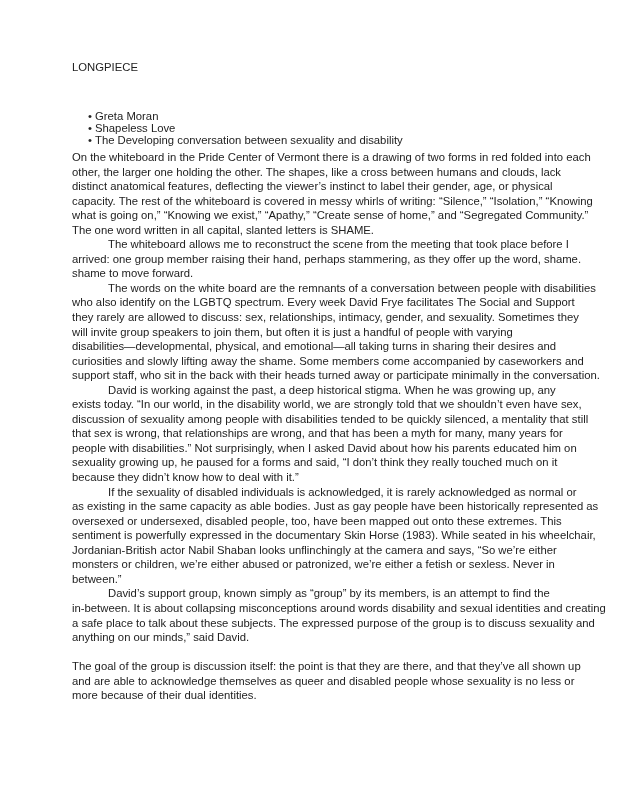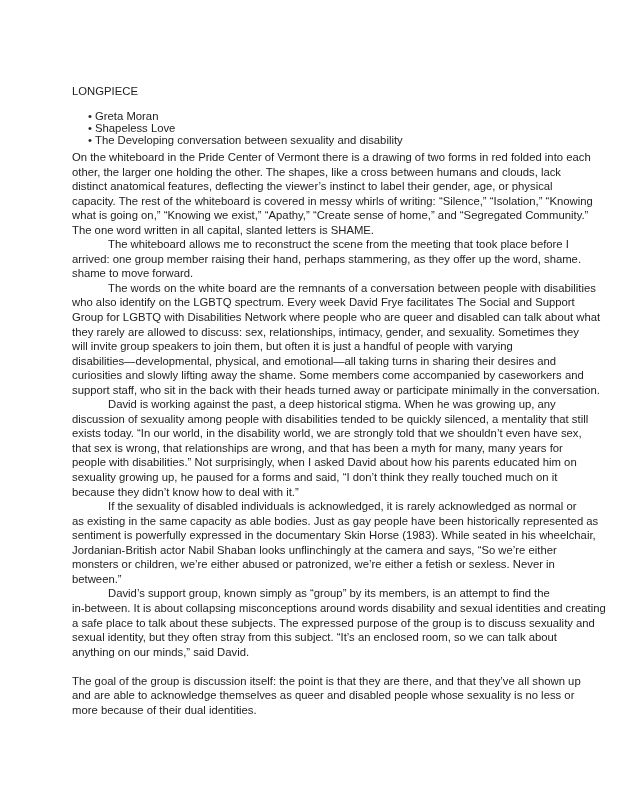--- a/index.html
+++ b/index.html
@@ -4,21 +4,21 @@
   <style>
     html, body { margin: 0; padding: 0; background: #ffffff; }
     body { width: 619px; height: 800px; position: relative; overflow: hidden; }
     .page {
       position: absolute; left: 0; top: 0; width: 619px; height: 800px;
       background: #ffffff;
       font-family: "Liberation Sans", sans-serif;
       color: #222222;
       font-size: 11.3px;
     }
-    .doc-label { position: absolute; left: 72px; top: 84px; line-height: 14px; white-space: nowrap; text-align: right; }
+    .doc-label { position: absolute; left: 72px; top: 60px; line-height: 14px; white-space: nowrap; text-align: right; }
     .meta-list { position: absolute; left: 72px; top: 94px; margin: 16px; padding: 0; list-style: none; }
     .meta-list li { line-height: 12.2px; white-space: nowrap; }
     .meta-list li .bullet { display: inline-block; width: 7px; }
     .body { position: absolute; left: 72px; top: 150px; width: 490px; }
     .para { margin: 0; }
     .line { display: block; line-height: 14.55px; white-space: nowrap; }
     .indent { padding-left: 36px; }
     .gap { height: 14.55px; }
   </style>
 </head>
@@ -43,49 +43,48 @@
         <span class="line">The one word written in all capital, slanted letters is SHAME.</span>
       </div>
       <div class="para">
         <span class="line indent">The whiteboard allows me to reconstruct the scene from the meeting that took place before I</span>
         <span class="line">arrived: one group member raising their hand, perhaps stammering, as they offer up the word, shame.</span>
         <span class="line">shame to move forward.</span>
       </div>
       <div class="para">
         <span class="line indent">The words on the white board are the remnants of a conversation between people with disabilities</span>
         <span class="line">who also identify on the LGBTQ spectrum. Every week David Frye facilitates The Social and Support</span>
-        <span class="line">Group for LGBTQ with Disabilities Network where people who are queer and disabled can talk about what</span>
         <span class="line">they rarely are allowed to discuss: sex, relationships, intimacy, gender, and sexuality. Sometimes they</span>
         <span class="line">will invite group speakers to join them, but often it is just a handful of people with varying</span>
         <span class="line">disabilities—developmental, physical, and emotional—all taking turns in sharing their desires and</span>
         <span class="line">curiosities and slowly lifting away the shame. Some members come accompanied by caseworkers and</span>
         <span class="line">support staff, who sit in the back with their heads turned away or participate minimally in the conversation.</span>
       </div>
       <div class="para">
         <span class="line indent">David is working against the past, a deep historical stigma. When he was growing up, any</span>
+        <span class="line">exists today. “In our world, in the disability world, we are strongly told that we shouldn’t even have sex,</span>
         <span class="line">discussion of sexuality among people with disabilities tended to be quickly silenced, a mentality that still</span>
-        <span class="line">exists today. “In our world, in the disability world, we are strongly told that we shouldn’t even have sex,</span>
         <span class="line">that sex is wrong, that relationships are wrong, and that has been a myth for many, many years for</span>
         <span class="line">people with disabilities.” Not surprisingly, when I asked David about how his parents educated him on</span>
         <span class="line">sexuality growing up, he paused for a forms and said, “I don’t think they really touched much on it</span>
         <span class="line">because they didn’t know how to deal with it.”</span>
       </div>
       <div class="para">
         <span class="line indent">If   the sexuality of disabled individuals is acknowledged, it is rarely acknowledged as normal or</span>
         <span class="line">as existing in the same capacity as able bodies. Just as gay people have been historically represented as</span>
+        <span class="line">oversexed or undersexed, disabled people, too, have been mapped out onto these extremes. This</span>
         <span class="line">sentiment is powerfully expressed in the documentary Skin Horse (1983). While seated in his wheelchair,</span>
         <span class="line">Jordanian-British actor Nabil Shaban looks unflinchingly at the camera and says, “So we’re either</span>
         <span class="line">monsters or children, we’re either abused or patronized, we’re either a fetish or sexless. Never in</span>
         <span class="line">between.”</span>
       </div>
       <div class="para">
         <span class="line indent">David’s support group, known simply as “group” by its members, is an attempt to find the</span>
         <span class="line">in-between. It is about collapsing misconceptions around words disability and sexual identities and creating</span>
         <span class="line">a safe place to talk about these subjects. The expressed purpose of the group is to discuss sexuality and</span>
-        <span class="line">sexual identity, but they often stray from this subject. “It’s an enclosed room, so we can talk about</span>
         <span class="line">anything on our minds,” said David.</span>
       </div>
       <div class="gap"></div>
       <div class="para">
         <span class="line">The goal of the group is discussion itself: the point is that they are there, and that they’ve all shown up</span>
         <span class="line">and are able to acknowledge themselves as queer and disabled people whose sexuality is no less or</span>
         <span class="line">more because of their dual identities.</span>
       </div>
     </div>
 </div>

